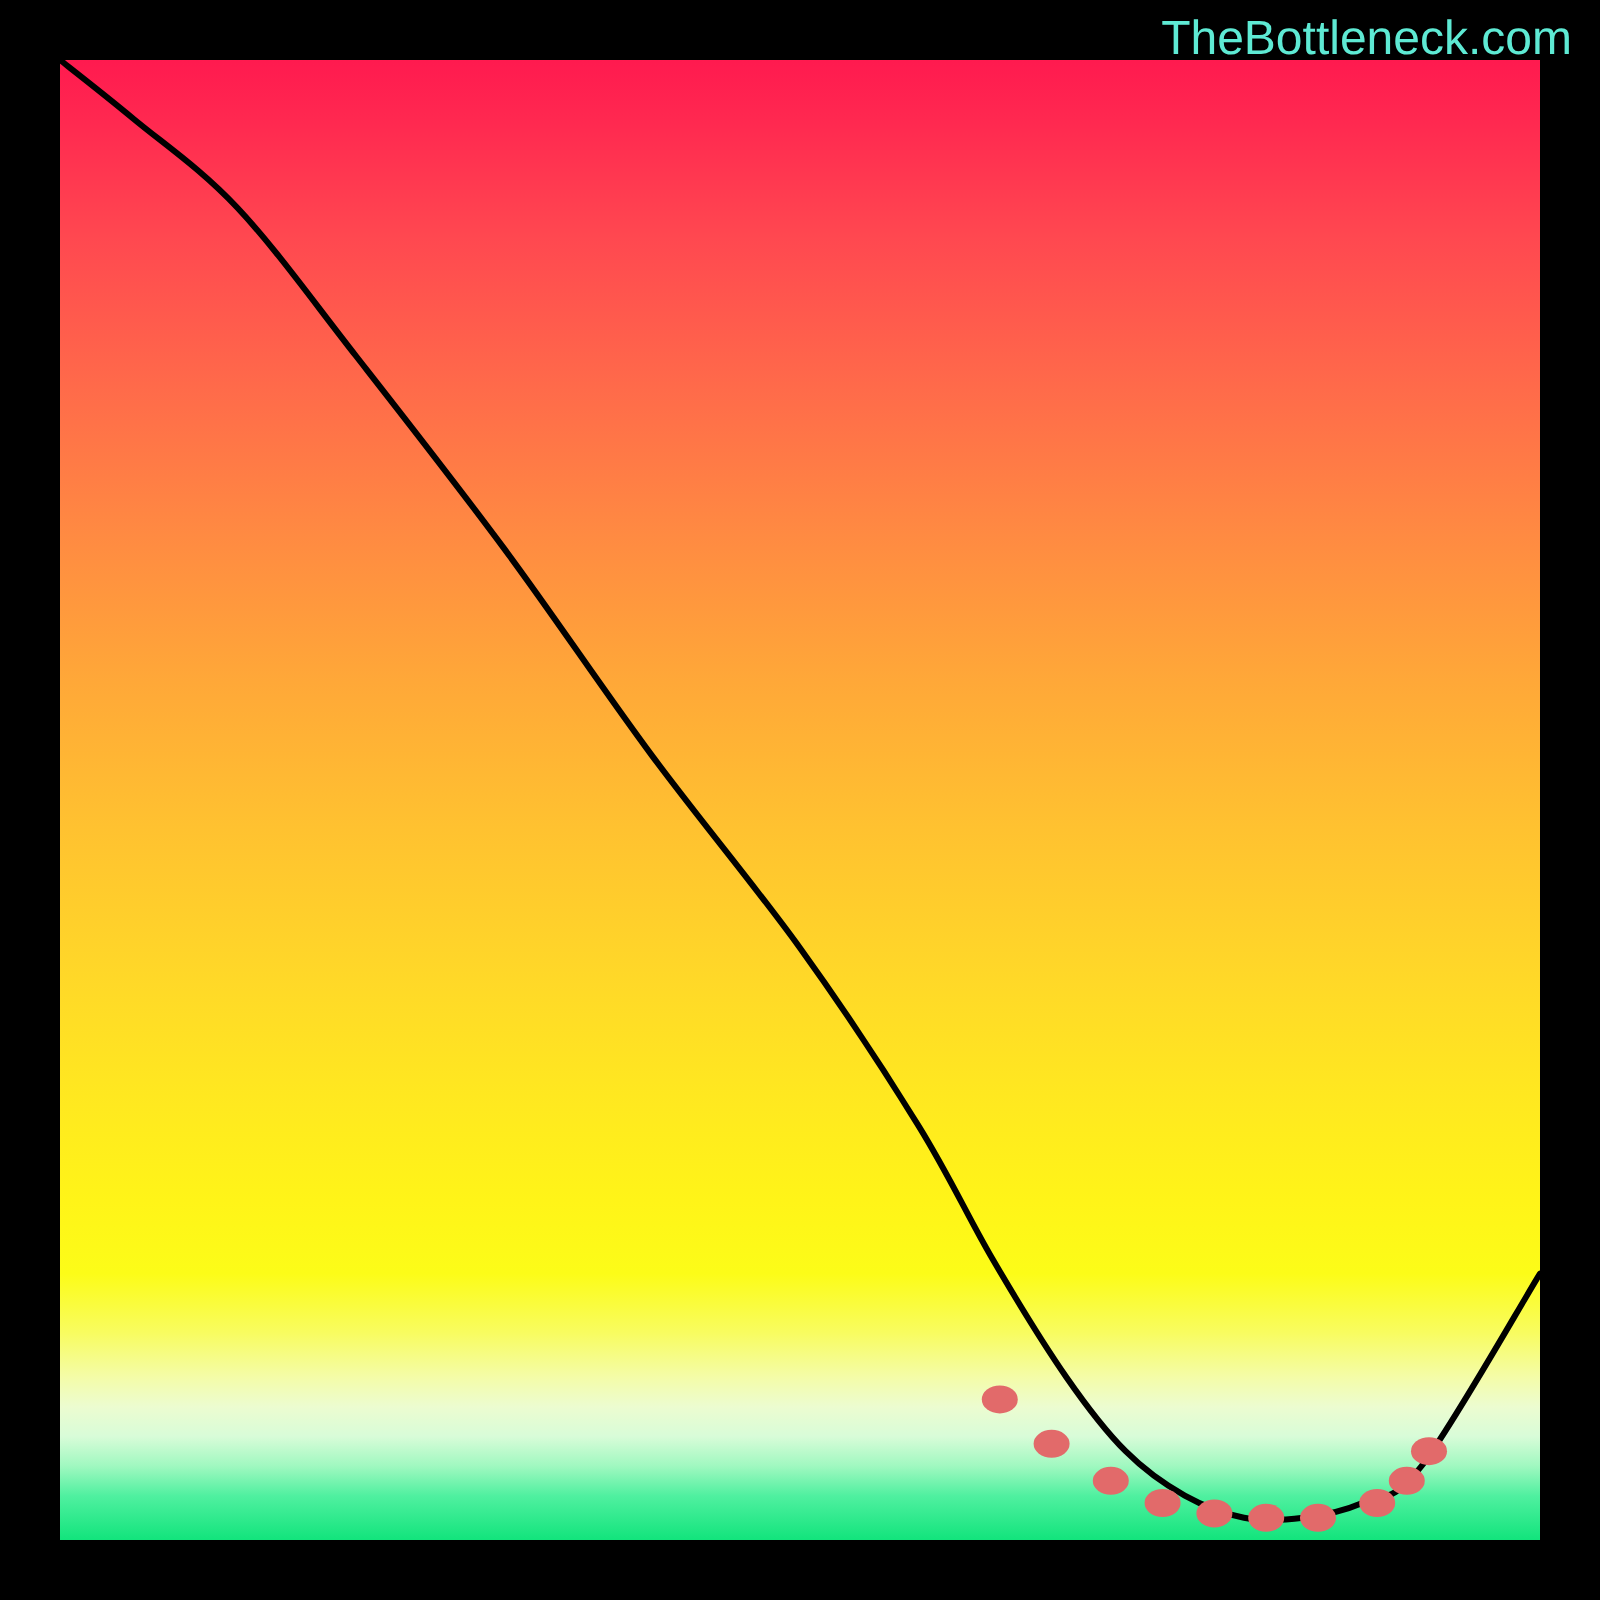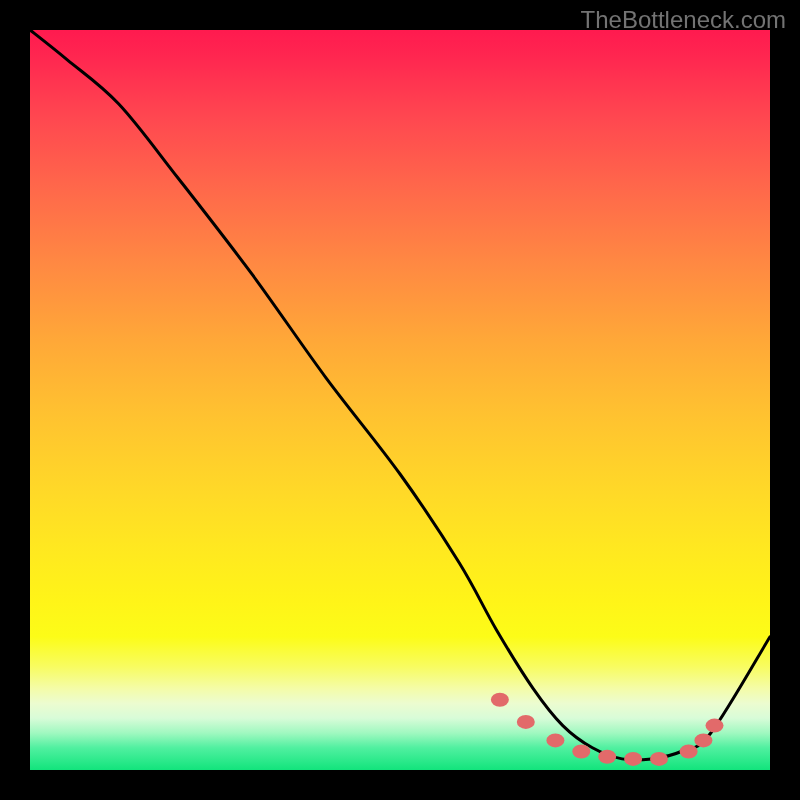--- a/index.html
+++ b/index.html
@@ -7,21 +7,21 @@
     width: 800px;
     height: 800px;
     background: #000;
     position: relative;
     font-family: Arial, sans-serif;
   }
   .watermark {
     position: absolute;
     top: 6px;
     right: 14px;
-    color: #737373;
+    color: #5eead4;
     font-size: 24px;
     font-weight: 500;
     z-index: 10;
   }
   .plot-area {
     position: absolute;
     left: 30px;
     top: 30px;
     width: 740px;
     height: 740px;

